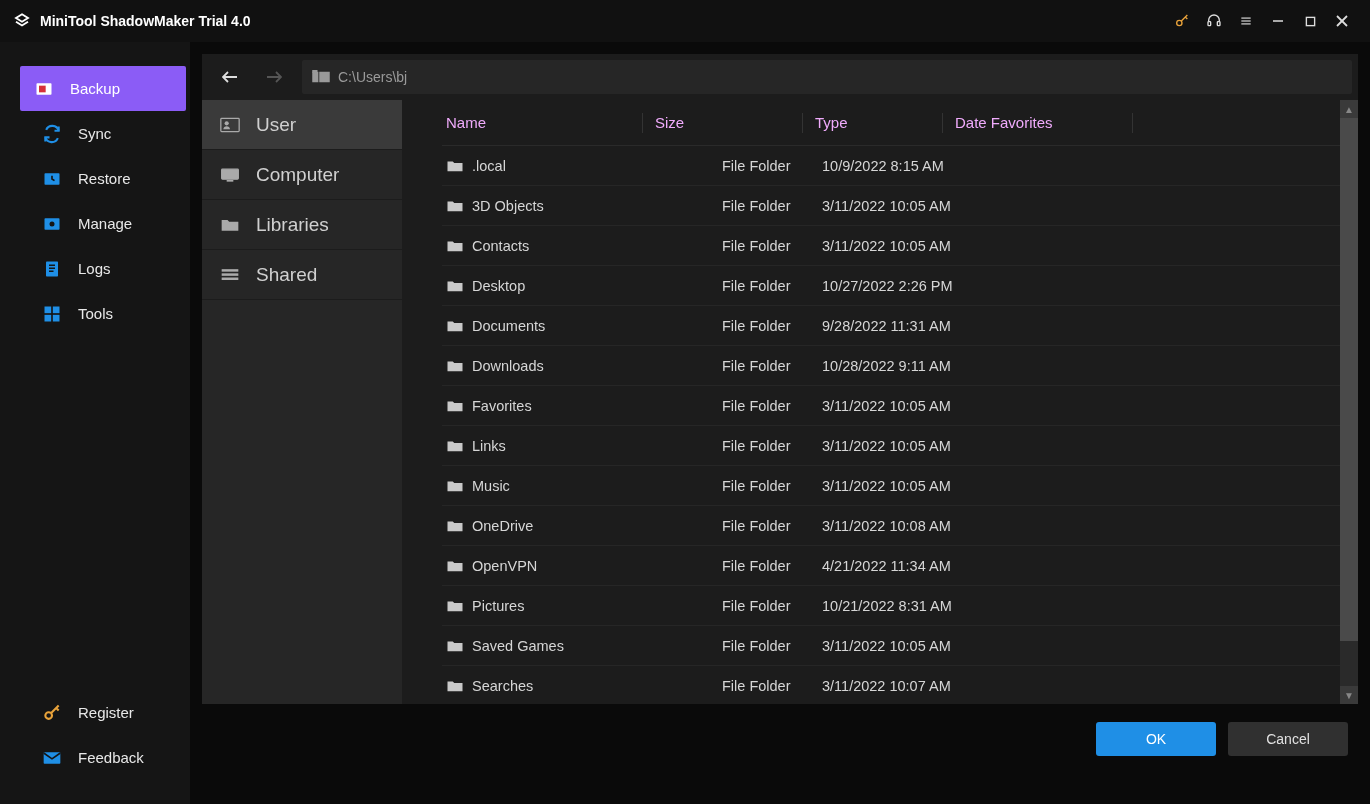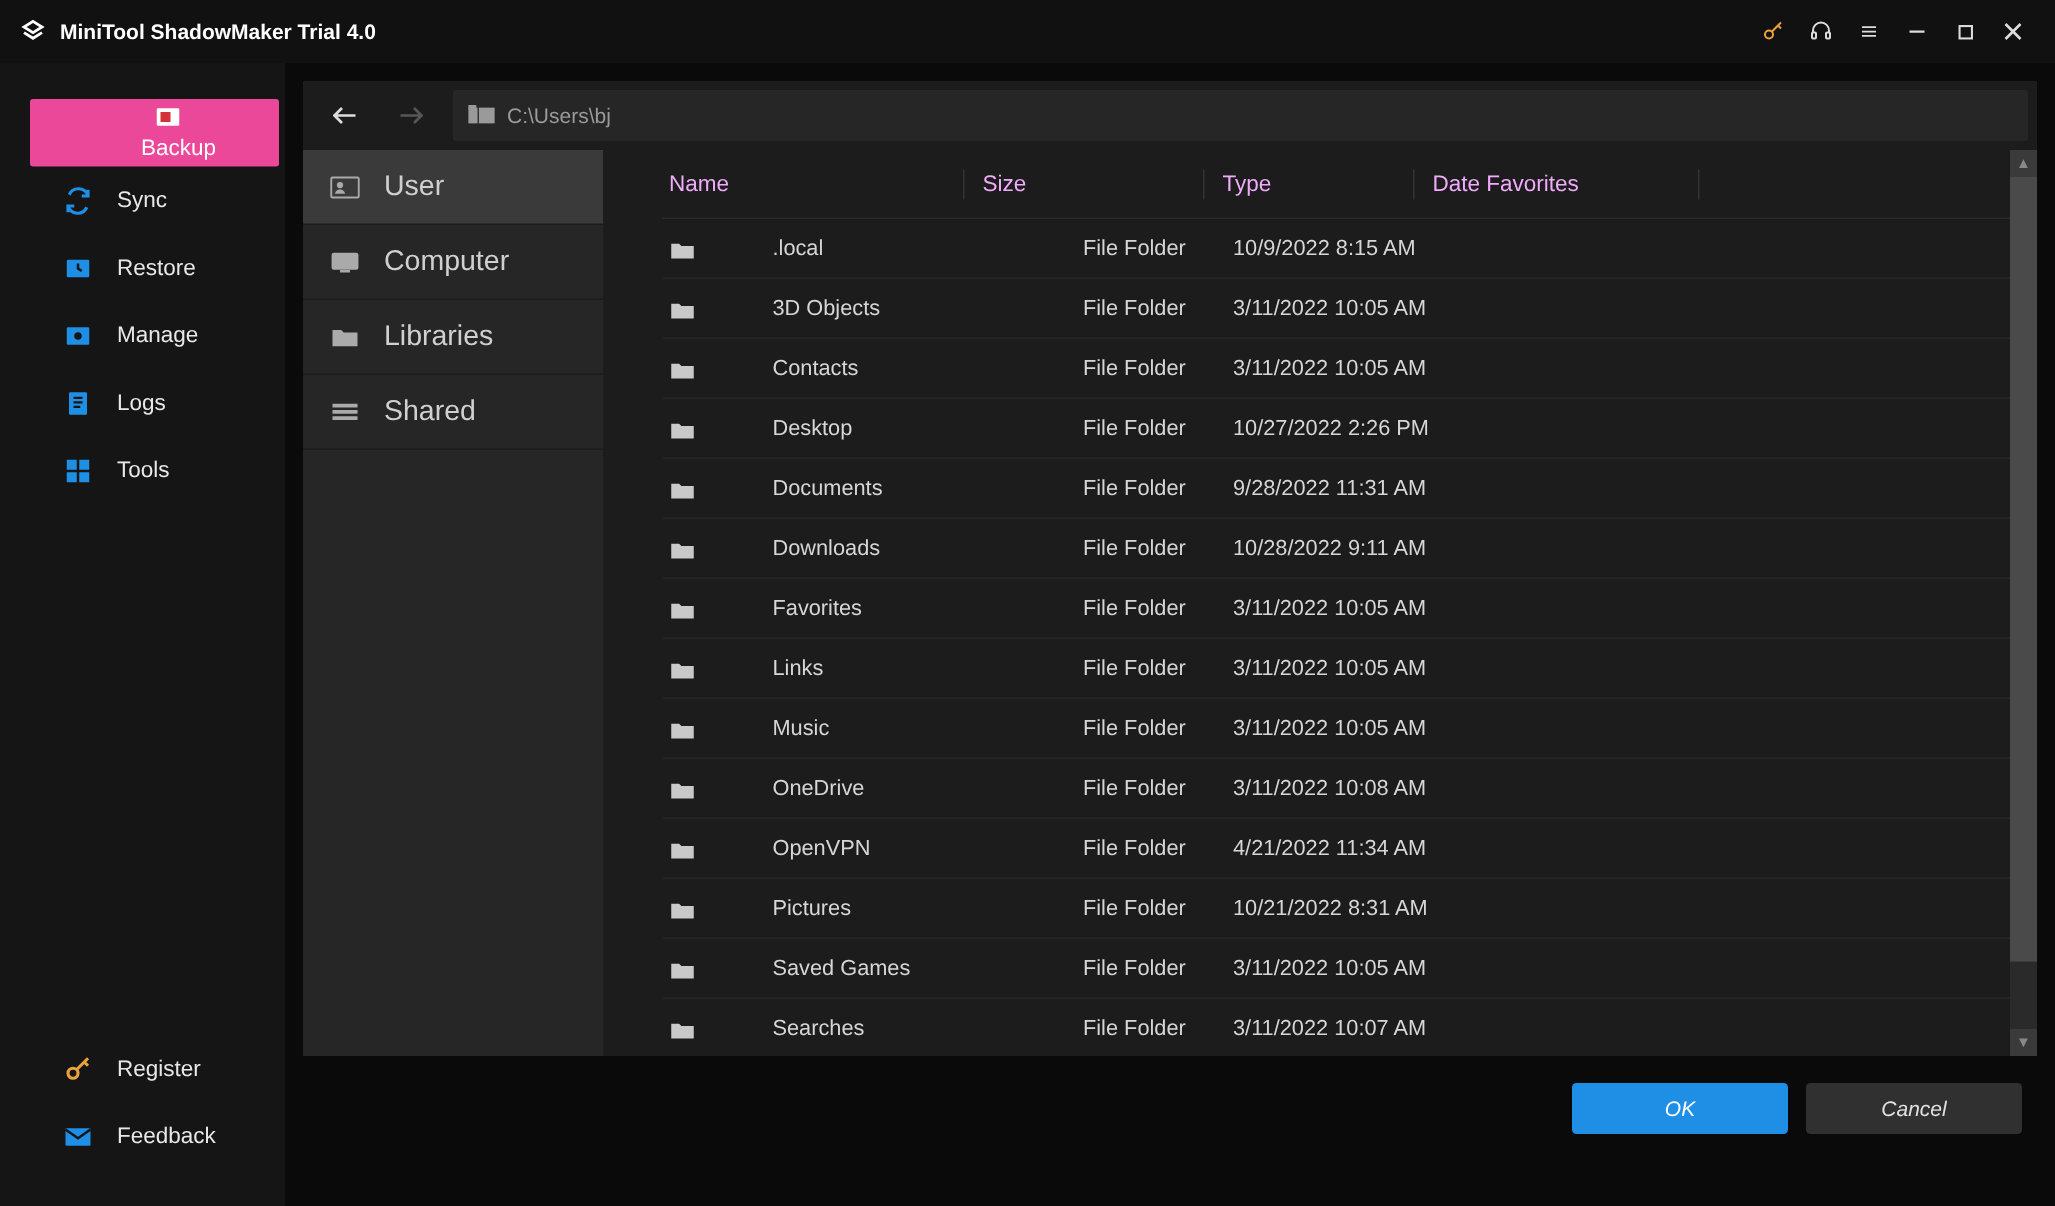--- a/index.html
+++ b/index.html
@@ -14,21 +14,21 @@
   .titlebar .win-btn { width:32px; height:42px; display:flex; align-items:center; justify-content:center; color:#ccc; font-size:14px; cursor:pointer; }
   .titlebar .win-btn.key svg { color:#e9a33b; }
 
   .body { flex:1; display:flex; min-height:0; }
 
   
   .sidebar { width:190px; background:#151515; display:flex; flex-direction:column; padding-top:24px; }
   .nav { display:flex; flex-direction:column; }
   .nav-item { height:45px; display:flex; align-items:center; padding-left:40px; font-size:15px; color:#e8e8e8; cursor:pointer; }
   .nav-item .ico { width:24px; height:24px; margin-right:14px; display:flex; align-items:center; justify-content:center; }
-  .nav-item.active { background:#ec4899; color:#fff; margin-left:20px; margin-right:4px; border-radius:2px; padding-left:32px;flex-direction:column;}
+  .nav-item.active { background:#8b5cf6; color:#fff; margin-left:20px; margin-right:4px; border-radius:2px; padding-left:12px;}
   .sidebar-bottom { margin-top:auto; padding-bottom:24px; }
 
   
   .main { flex:1; background:#0a0a0a; padding:12px 12px 12px 12px; display:flex; flex-direction:column; min-height:0;}
   .browser { flex:1; background:#1c1c1c; border-radius:2px; display:flex; flex-direction:column; min-height:0; max-height:650px;}
   .addrbar { height:46px; display:flex; align-items:center; padding:0 6px; background:#1c1c1c; }
   .arrow-btn { width:44px; height:46px; display:flex; align-items:center; justify-content:center; color:#bbb; cursor:pointer; font-size:16px;}
   .arrow-btn.disabled { color:#555; cursor:default;}
   .pathbox { flex:1; height:34px; background:#262626; border-radius:2px; display:flex; align-items:center; padding:0 10px; color:#9a9a9a; font-size:14px; margin-left:6px;}
   .pathbox .pico { margin-right:8px; display:flex; align-items:center;}
@@ -42,32 +42,32 @@
   .filewrap { flex:1; display:flex; min-height:0;}
   .filelist { flex:1; background:#1c1c1c; display:flex; flex-direction:column; min-height:0; margin:0 0 0 40px;}
   .cols { height:46px; display:flex; align-items:center; color:#f0abfc; font-size:15px; border-bottom:1px solid #2a2a2a;gap:40px;}
   .col-name { width:160px; padding-left:4px;}
   .col-size { width:120px; border-left:1px solid #333; padding-left:12px; height:20px; line-height:20px;}
   .col-type { width:100px; border-left:1px solid #333; padding-left:12px; height:20px; line-height:20px;}
   .col-date { width:150px; border-left:1px solid #333; padding-left:12px; height:20px; line-height:20px;}
   .col-end { border-left:1px solid #333; height:20px;}
   .rows { flex:1; overflow:hidden;}
   .frow { height:40px; display:flex; align-items:center; color:#d6d6d6; font-size:14.5px; border-bottom:1px solid #262626; cursor:pointer;}
-  .c-name { width:280px; display:flex; align-items:flex-end; padding-left:4px;gap:43px;}
+  .c-name { width:280px; display:flex; align-items:center; padding-left:4px;}
   .c-name .fico { margin-right:8px; color:#bbb; display:flex; align-items:center;}
   .c-type { width:100px;}
   .c-date { flex:1;}
 
   .scroll { width:18px; background:#2a2a2a; display:flex; flex-direction:column; align-items:center;}
   .scroll .sbtn { width:18px; height:18px; background:#3a3a3a; color:#888; font-size:10px; display:flex; align-items:center; justify-content:center;}
   .scroll .track { flex:1; width:18px; position:relative;}
   .scroll .thumb { position:absolute; top:0; left:0; width:18px; height:92%; background:#4a4a4a;}
 
   .footer { height:70px; display:flex; align-items:center; justify-content:flex-end; padding-right:10px; gap:12px;}
-  .btn { width:144px; height:34px; border-radius:3px; display:flex; align-items:center; justify-content:center; font-size:14px; cursor:pointer;font-style:italic;}
+  .btn { width:120px; height:34px; border-radius:3px; display:flex; align-items:center; justify-content:center; font-size:14px; cursor:pointer;}
   .btn.primary { background:#1f8fe6; color:#fff;}
   .btn.secondary { background:#303030; color:#e0e0e0;}
 
   svg { display:block; }
 </style>
 </head>
 <body>
 
 <div class="app">
 

